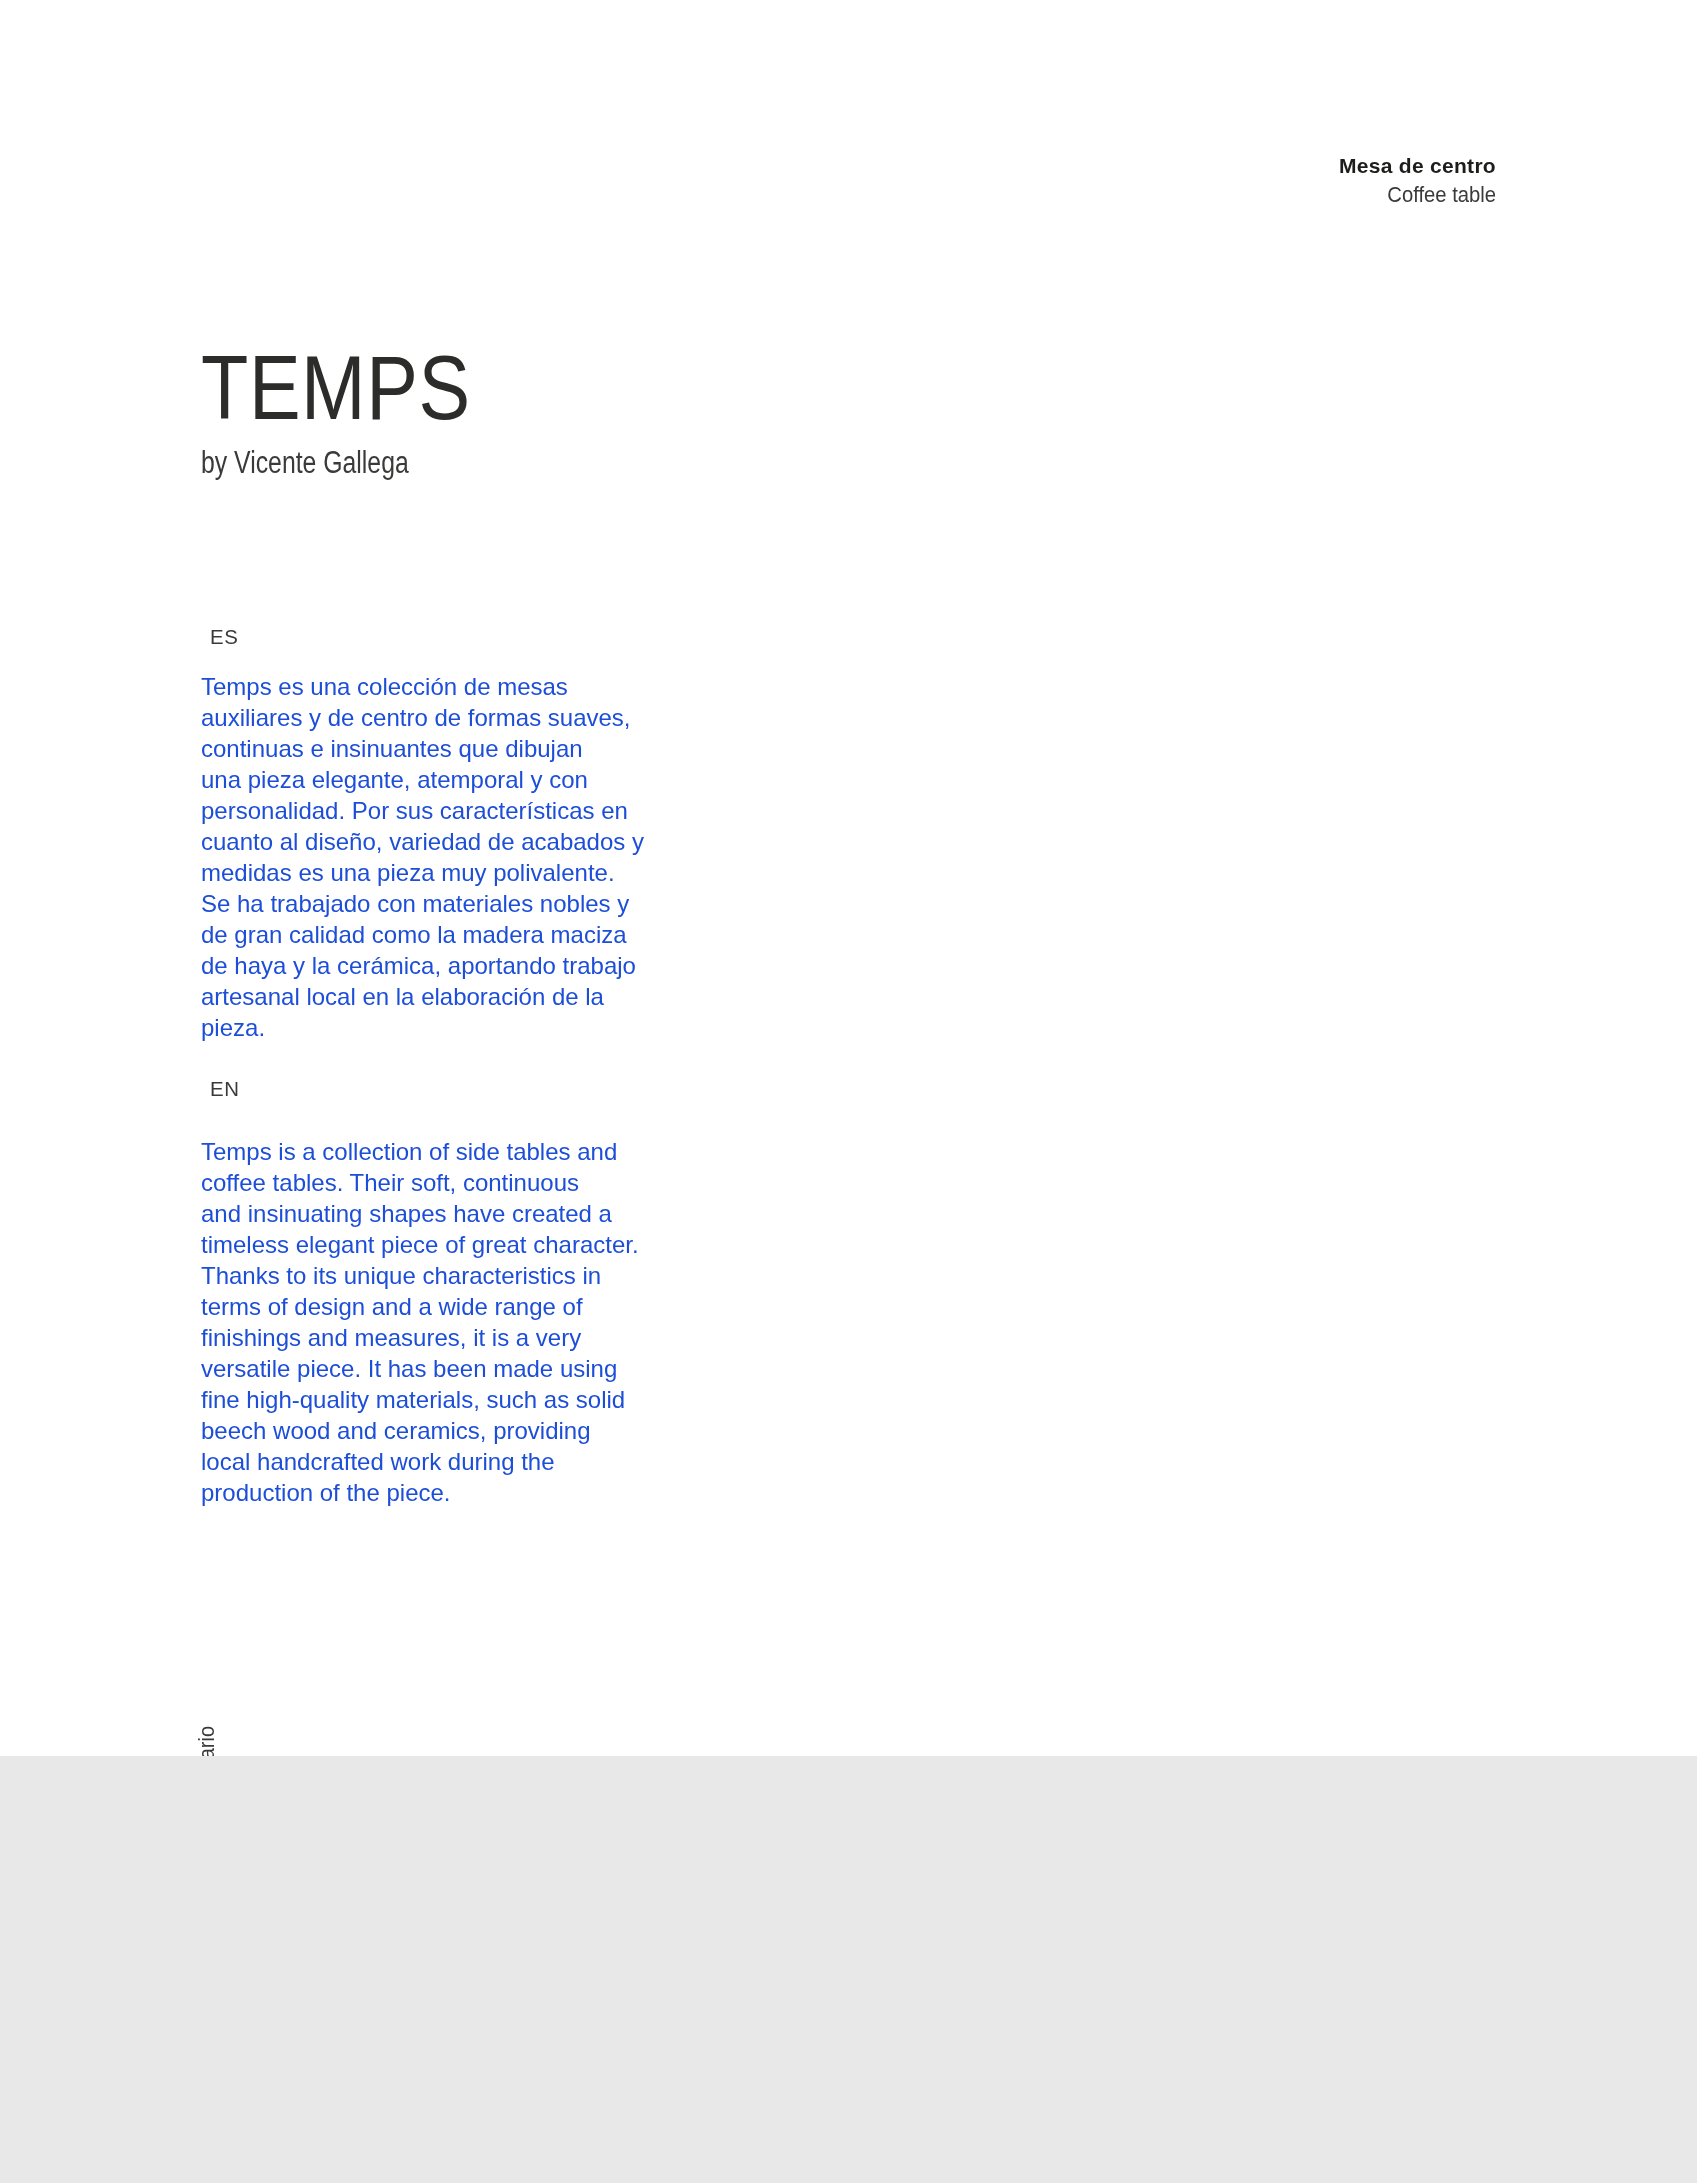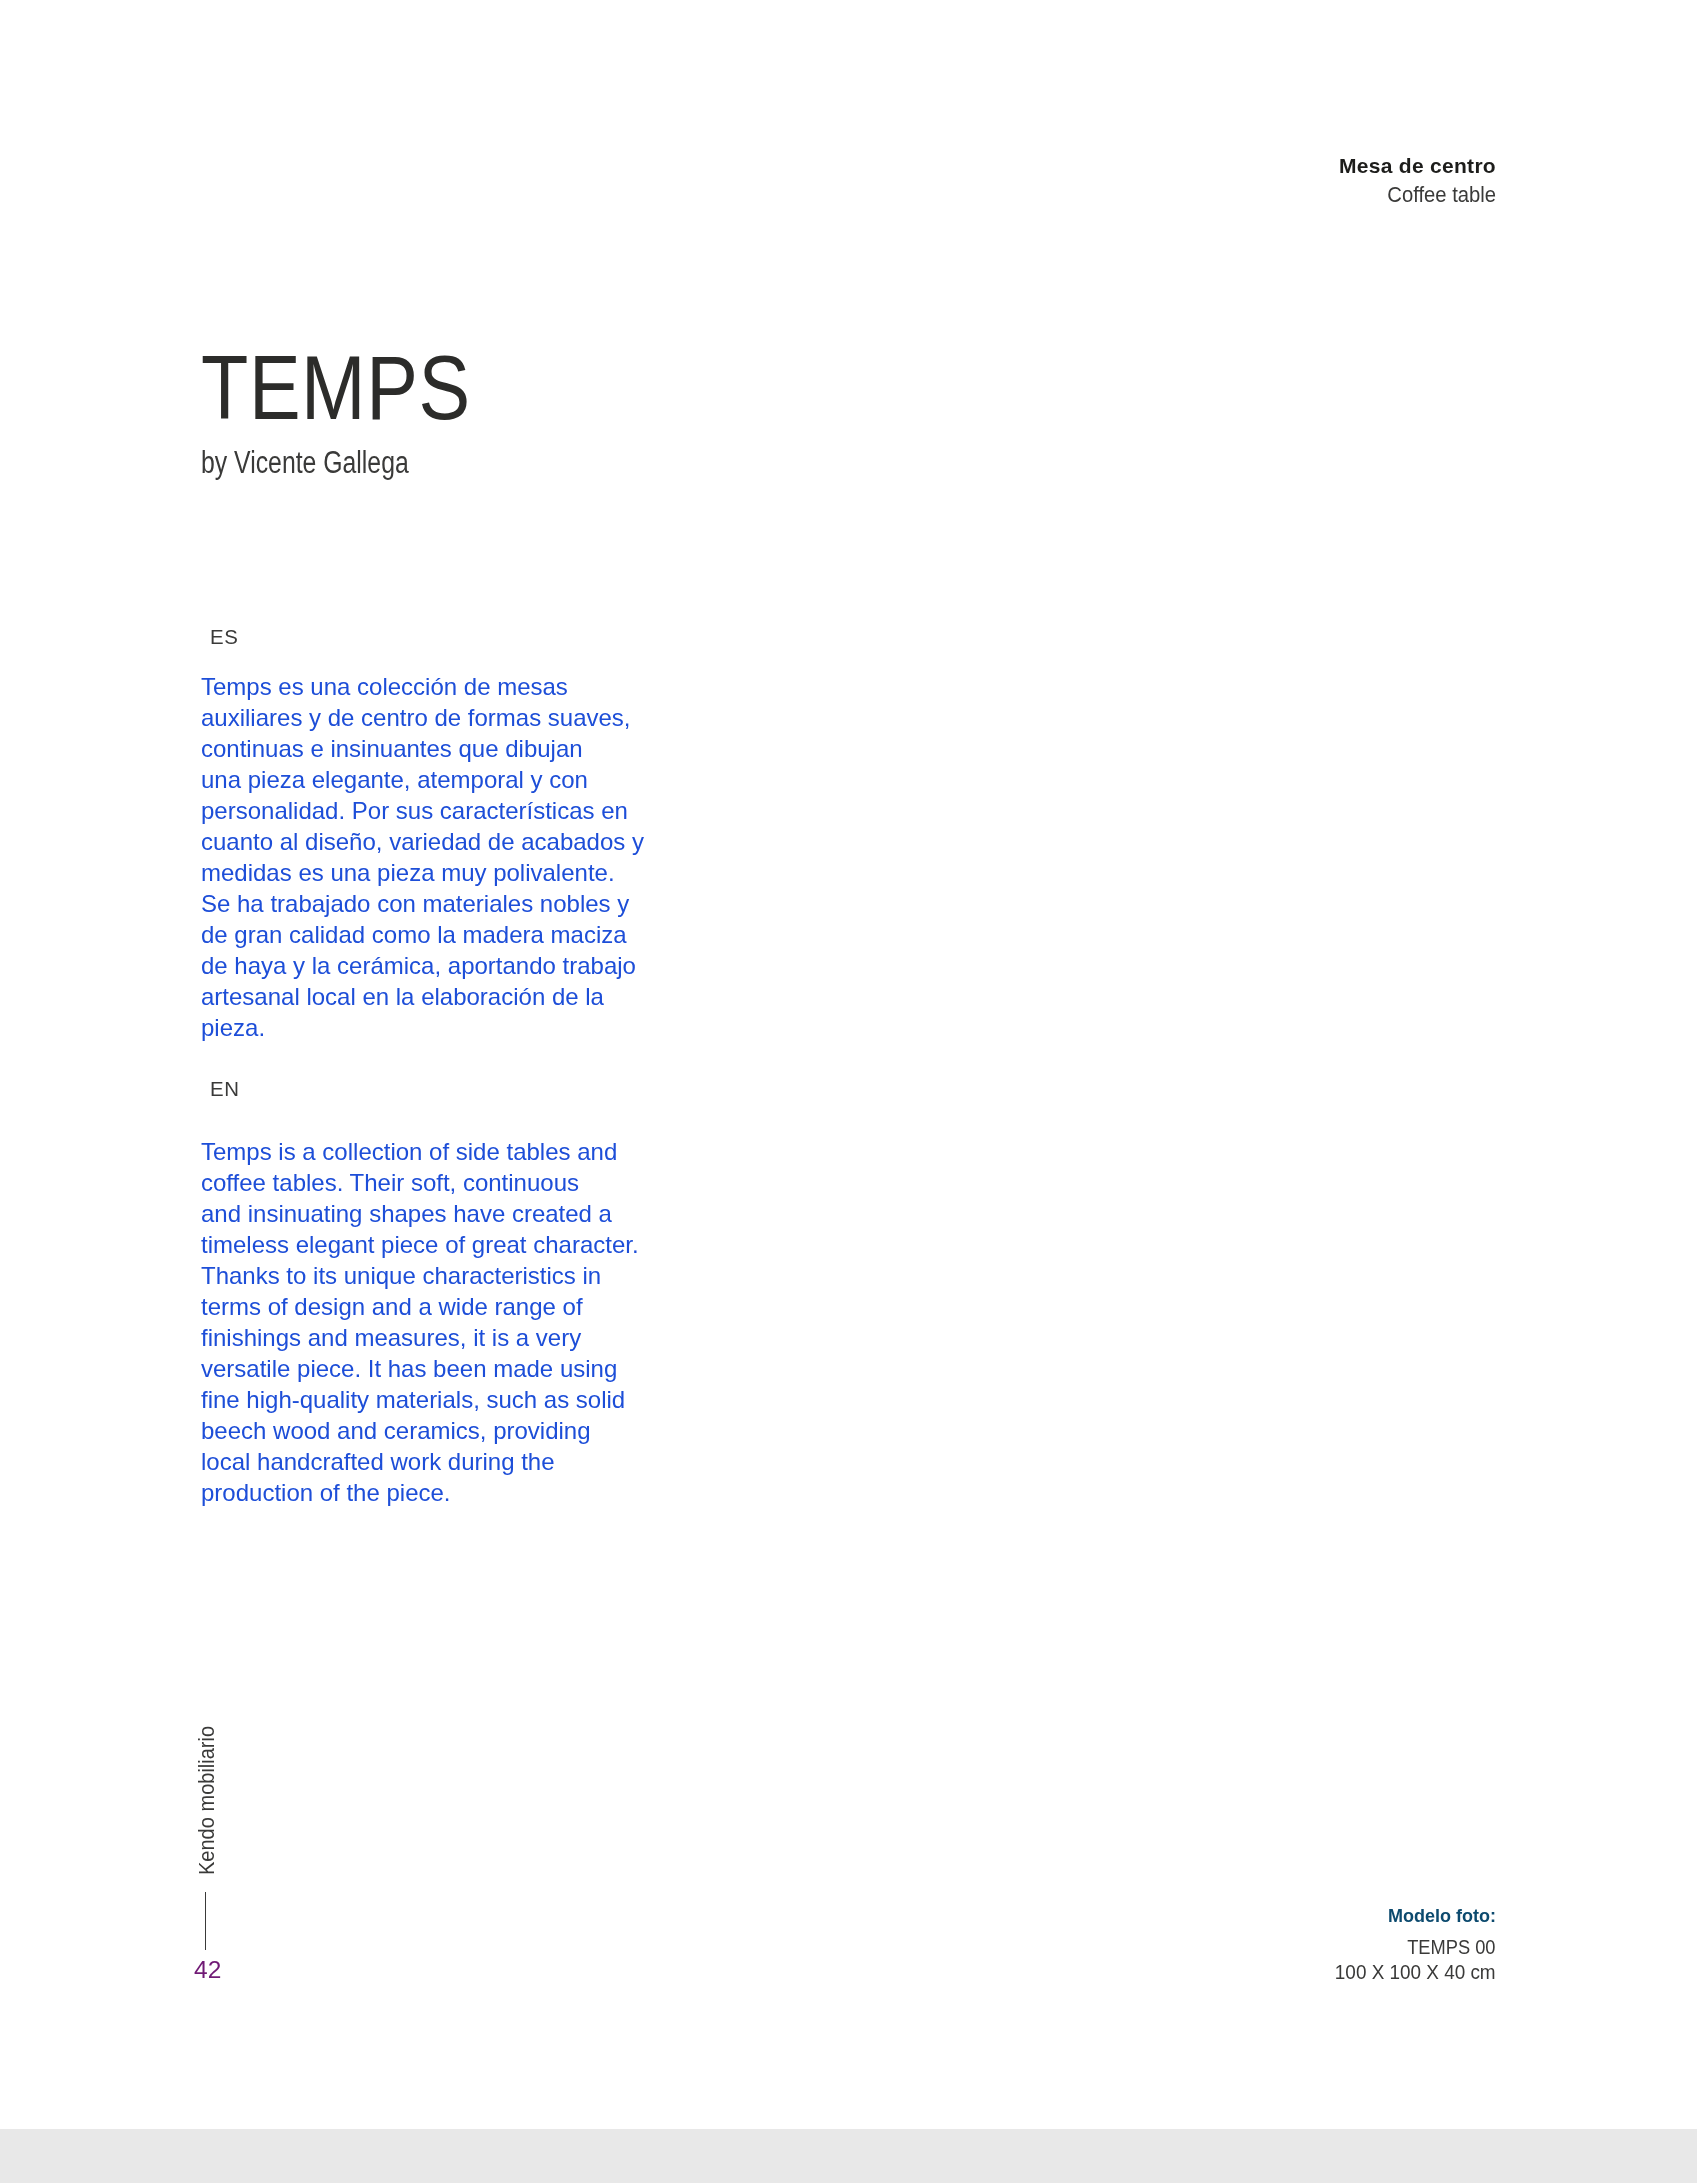--- a/index.html
+++ b/index.html
@@ -1,19 +1,19 @@
 <!DOCTYPE html>
 <html style="font-size:11px"><head>
 <meta charset="utf-8">
 <style>
   html, body { margin: 0; padding: 0; background: #e8e8e8; }
   .page {
     position: relative;
     width: 1698px;
-    height: 2129px;
+    height: 1756px;
     background: #ffffff;
     font-family: "Liberation Sans", sans-serif;
     color: #3a3a39;
     overflow: hidden;
   }
 
   
   .header-category {
     position: absolute;
     top: 152px;

